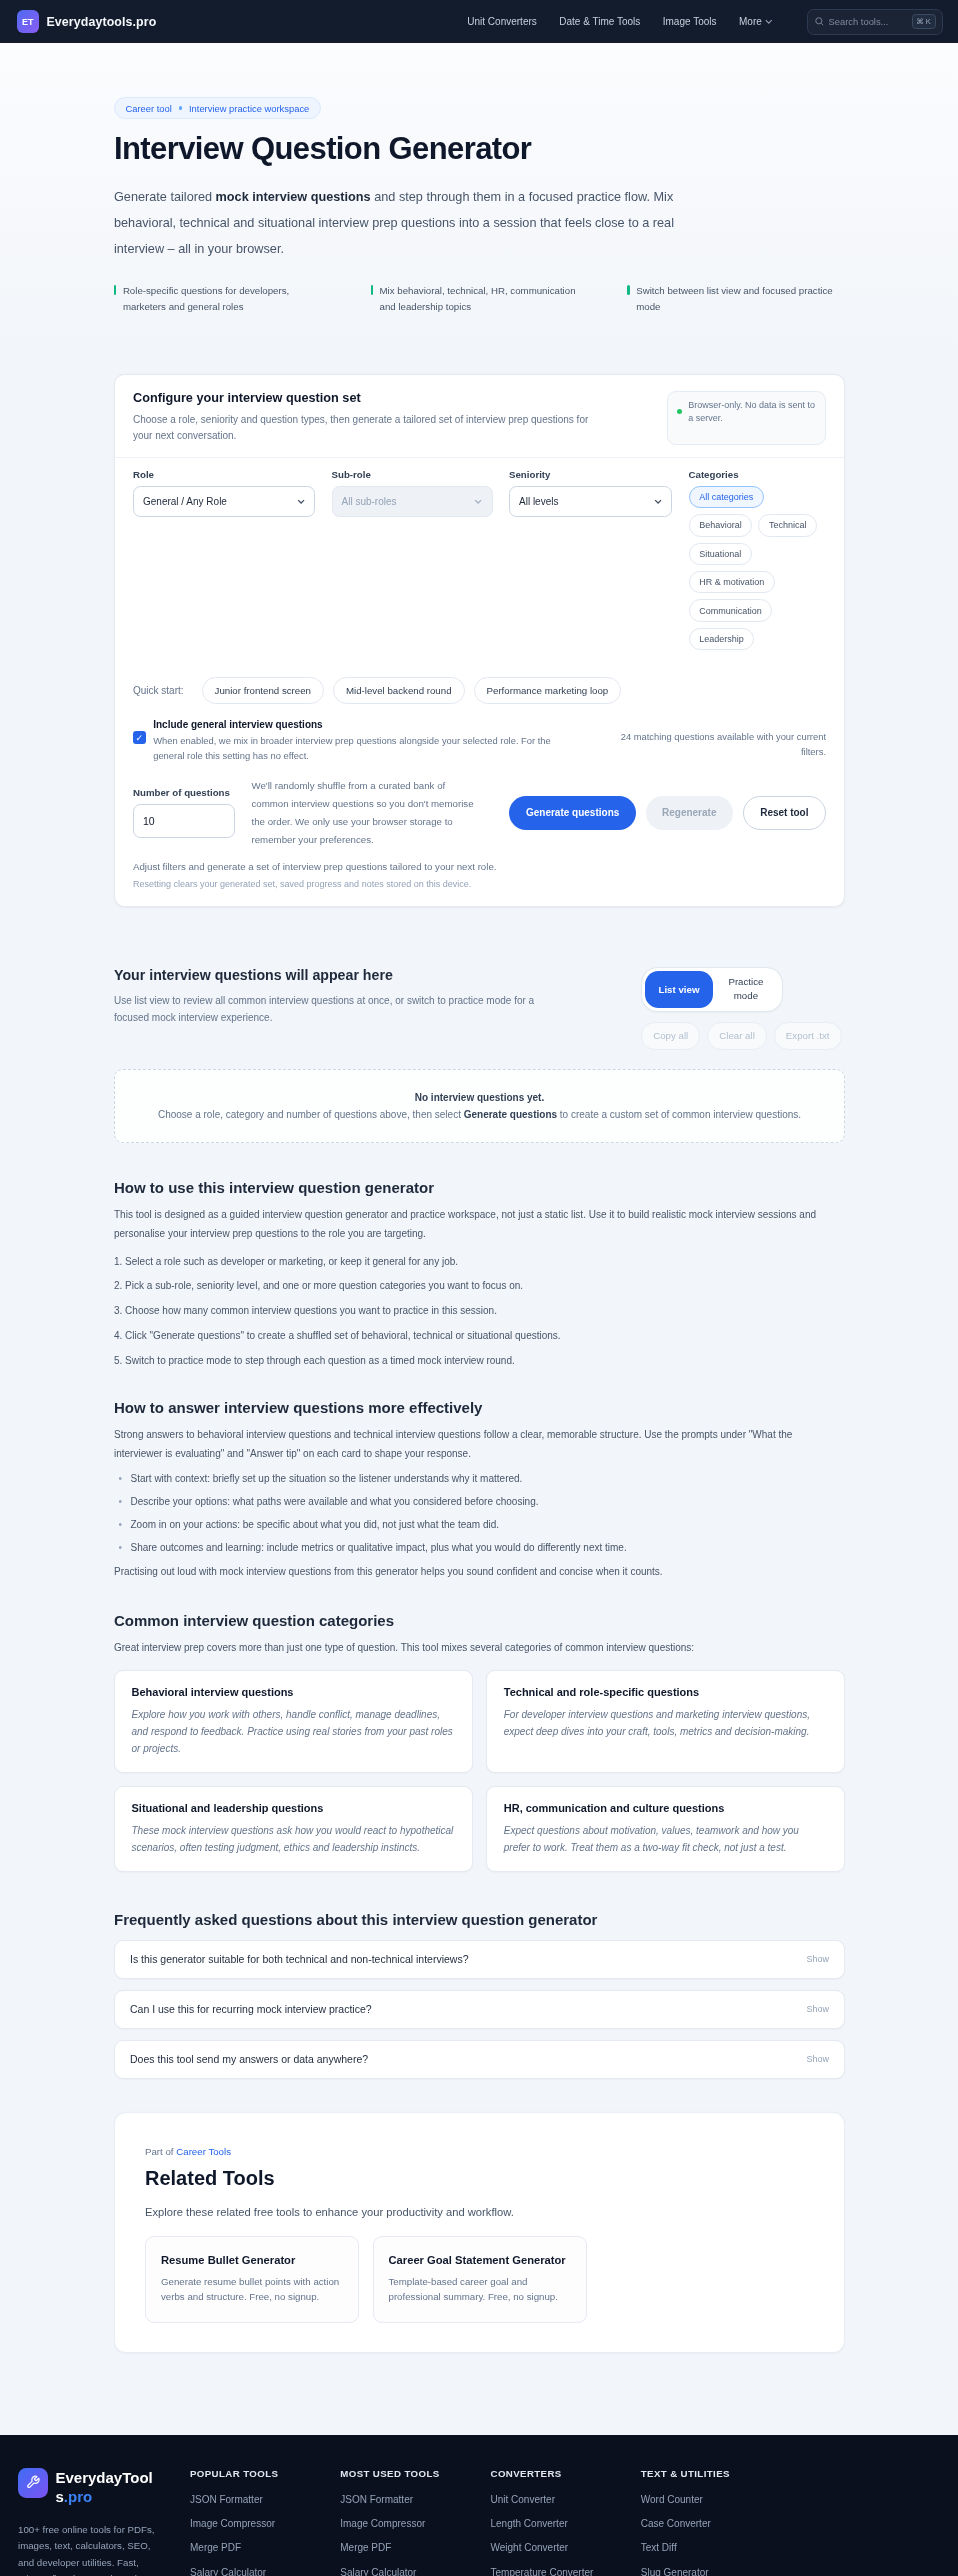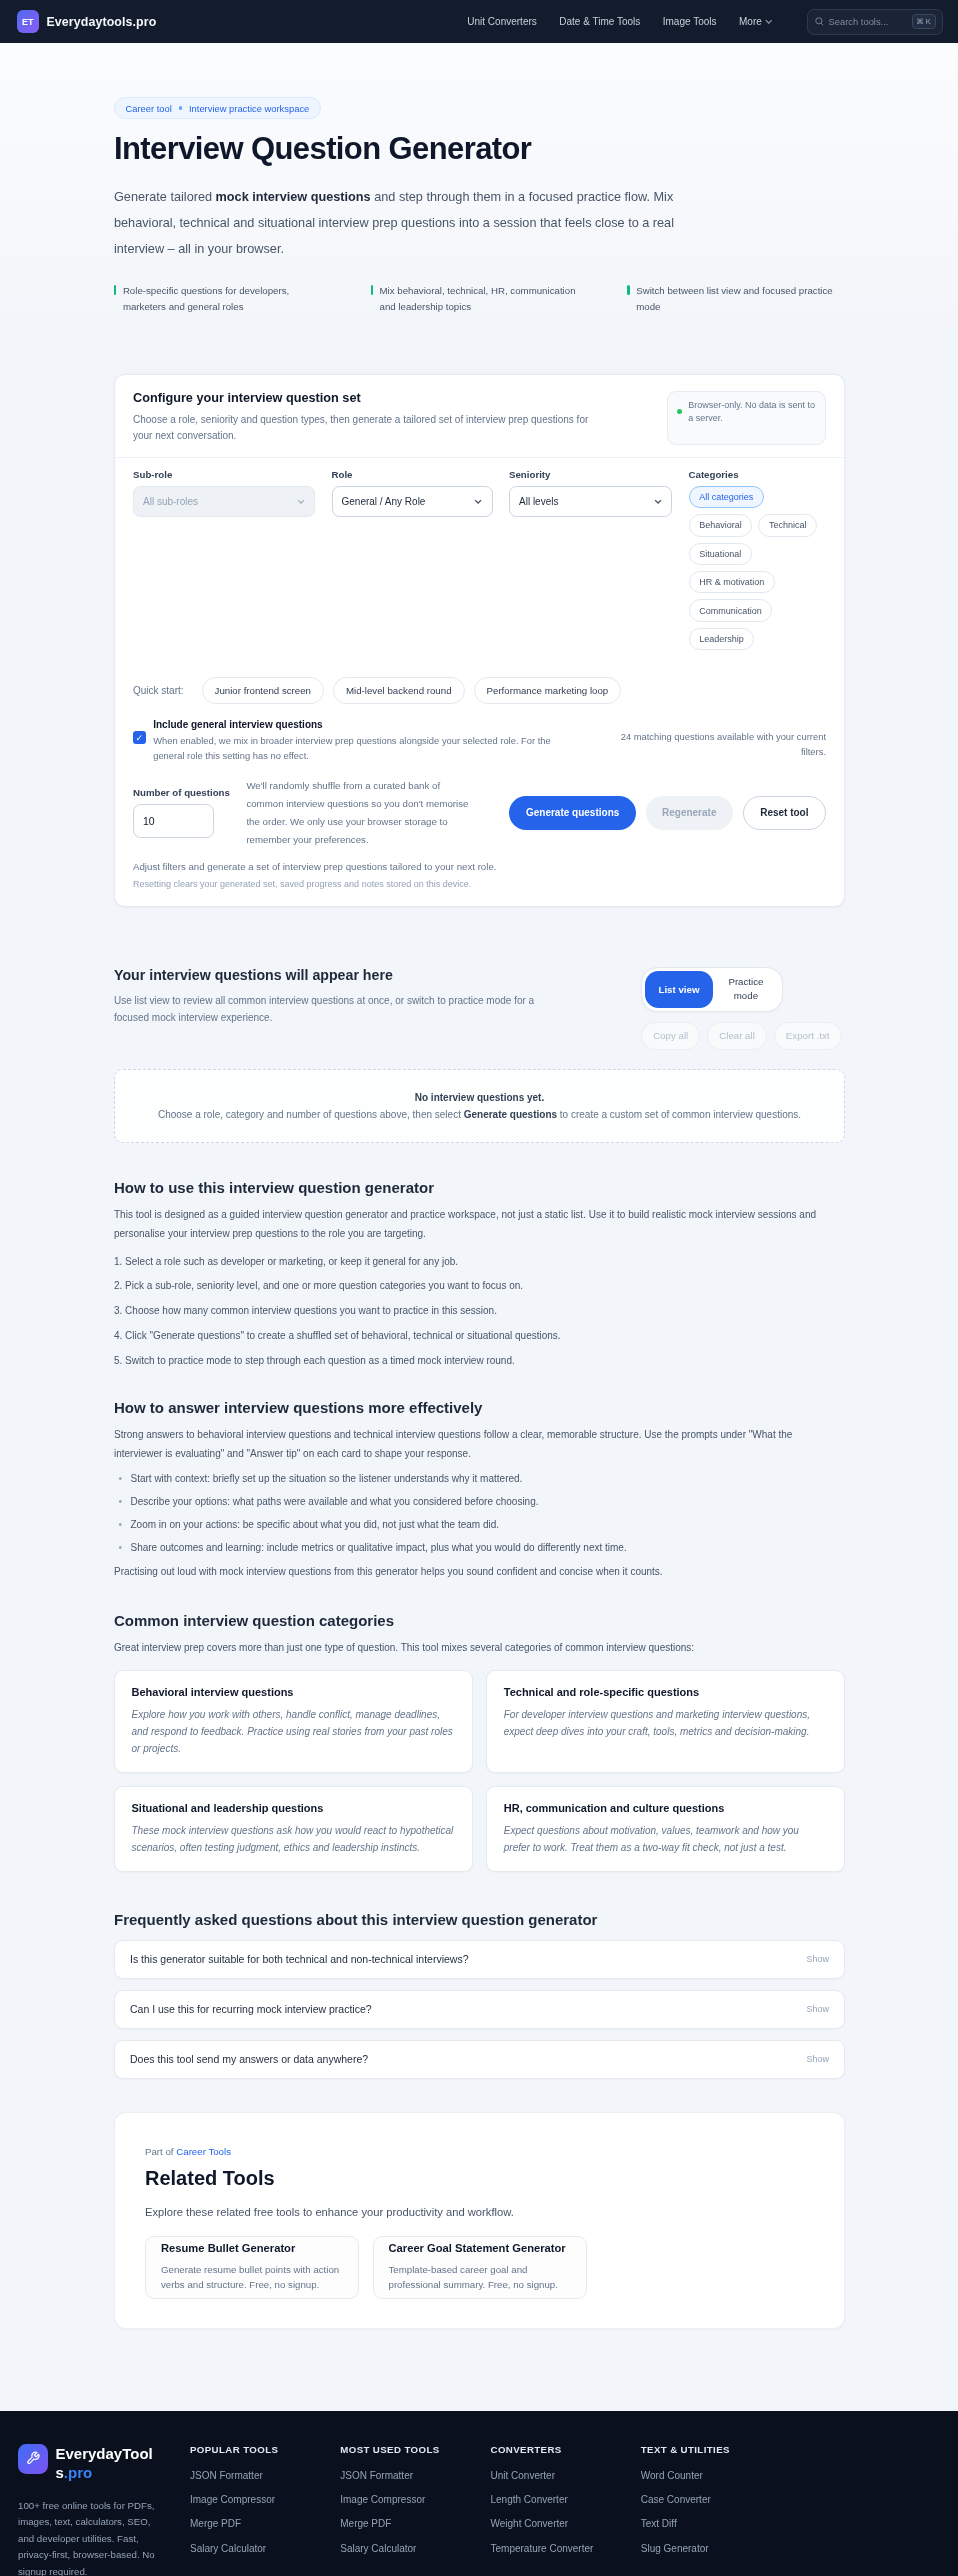--- a/index.html
+++ b/index.html
@@ -68,21 +68,21 @@
   .include-row { margin-top:15px; display:flex; justify-content:space-between; gap:30px; }
   .include-left { display:flex; gap:7.5px; max-width:464px; }
   .checkbox { flex:none; width:12.7px; height:12.7px; margin-top:12.7px; border-radius:3px; background:#2563eb; color:#fff;
     font-size:9px; display:flex; align-items:center; justify-content:center; cursor:pointer; }
   .include-title { font-size:10px; font-weight:bold; color:#0f172a; }
   .include-desc { margin-top:3.7px; font-size:9.4px; line-height:15px; color:#64748b; }
   .matching-note { flex:none; width:213px; text-align:right; font-size:9.4px; line-height:15px; color:#64748b;
     margin-top:10.5px; }
   .count-row { margin-top:13.5px; display:flex; align-items:center; gap:16.5px; }
   .count-label { font-size:9.7px; font-weight:bold; color:#334155; margin-bottom:6px; }
-  .num-input { width:81px; height:31px; border:0.7px solid #cbd5e1; border-radius:7.5px; padding:16px 9px;
+  .num-input { width:102px; height:31px; border:0.7px solid #cbd5e1; border-radius:7.5px; padding:16px 9px;
     font-size:10.5px; color:#0f172a; font-family:inherit; }
   .shuffle-note { width:226px; font-size:9.7px; line-height:18px; color:#64748b; }
   .btn-row { margin-left:auto; display:flex; align-items:center; gap:9.7px; }
   .btn { border-radius:748px; font-size:10px; font-weight:bold; padding:0 16.5px; height:34px; cursor:pointer;
     border:none; font-family:inherit; }
   .btn-primary { background:#2563eb; color:#fff; }
   .btn-muted { background:#eef1f5; color:#9aa7b8; }
   .btn-outline { background:#fff; color:#1e293b; border:0.7px solid #cbd5e1; }
   .adjust-note { margin-top:12px; font-size:9.7px; color:#64748b; }
   .reset-note { margin-top:7.5px; font-size:9px; color:#94a3b8; }
@@ -127,21 +127,21 @@
   .faq-q { font-size:10.5px; color:#1e293b; }
   .faq-show { font-size:9px; color:#94a3b8; }
   
   .related-card { margin-top:33px; background:#fff; border-radius:12px; border:0.7px solid #eaeff5;
     box-shadow:0 0.7px 2.2px rgba(15,23,42,.04); padding:33px 30px 28.5px; }
   .part-of { font-size:9.7px; color:#64748b; }
   .part-of a { color:#2563eb; text-decoration:none; }
   .related-title { margin-top:9.7px; font-size:20px; font-weight:bold; color:#0f172a; }
   .related-intro { margin-top:16.5px; font-size:11.2px; color:#475569; }
   .related-grid { margin-top:18px; display:grid; grid-template-columns:repeat(3,1fr); gap:13.5px; }
-  .tool-card { background:#fdfdfe; border:0.7px solid #e5eaf1; border-radius:9px; padding:5px 15px; cursor:pointer; }
+  .tool-card { background:#fdfdfe; border:0.7px solid #e5eaf1; border-radius:9px; padding:17px 15px; cursor:pointer; }
   .tool-card h3 { font-size:11.2px; font-weight:bold; color:#0f172a; }
   .tool-card p { margin-top:7.5px; font-size:9.7px; line-height:15.7px; color:#64748b; }
   
   .site-footer { margin-top:82px; background:#0a101e; padding:33px 18px 27px; }
   .footer-grid { display:grid; grid-template-columns:142px repeat(4,1fr) 150px; gap:30px; }
   .f-brand-row { display:flex; align-items:flex-start; gap:7.5px; }
   .f-logo { flex:none; width:30px; height:30px; border-radius:8.2px; background:linear-gradient(135deg,#3f6df5,#7c53f2);
     display:flex; align-items:center; justify-content:center; }
   .f-name { font-size:15px; font-weight:bold; color:#fff; line-height:19.5px; word-break:break-all; }
   .f-name span { color:#3b82f6; }
@@ -222,32 +222,32 @@
         <div class="config-sub">Choose a role, seniority and question types, then generate a tailored set of interview prep questions for your next conversation.</div>
       </div>
       <div class="privacy-pill">
         <span class="gdot"></span>
         <span>Browser-only. No data is sent to a server.</span>
       </div>
     </div>
     <hr class="config-divider">
     <div class="form-grid">
       <div>
+        <div class="field-label">Role</div>
+        <div class="select">
+          <span>General / Any Role</span>
+          <svg width="8.2" height="5.2" viewBox="0 0 10 7" fill="none" stroke-width="1.8">
+                <path d="M1 1.5 L5 5.5 L9 1.5"></path>
+              </svg>
+        </div>
+      </div>
+      <div>
         <div class="field-label">Sub-role</div>
         <div class="select disabled">
           <span>All sub-roles</span>
-          <svg width="8.2" height="5.2" viewBox="0 0 10 7" fill="none" stroke-width="1.8">
-                <path d="M1 1.5 L5 5.5 L9 1.5"></path>
-              </svg>
-        </div>
-      </div>
-      <div>
-        <div class="field-label">Role</div>
-        <div class="select">
-          <span>General / Any Role</span>
           <svg width="8.2" height="5.2" viewBox="0 0 10 7" fill="none" stroke-width="1.8">
                 <path d="M1 1.5 L5 5.5 L9 1.5"></path>
               </svg>
         </div>
       </div>
       <div>
         <div class="field-label">Seniority</div>
         <div class="select">
           <span>All levels</span>
           <svg width="8.2" height="5.2" viewBox="0 0 10 7" fill="none" stroke-width="1.8">

